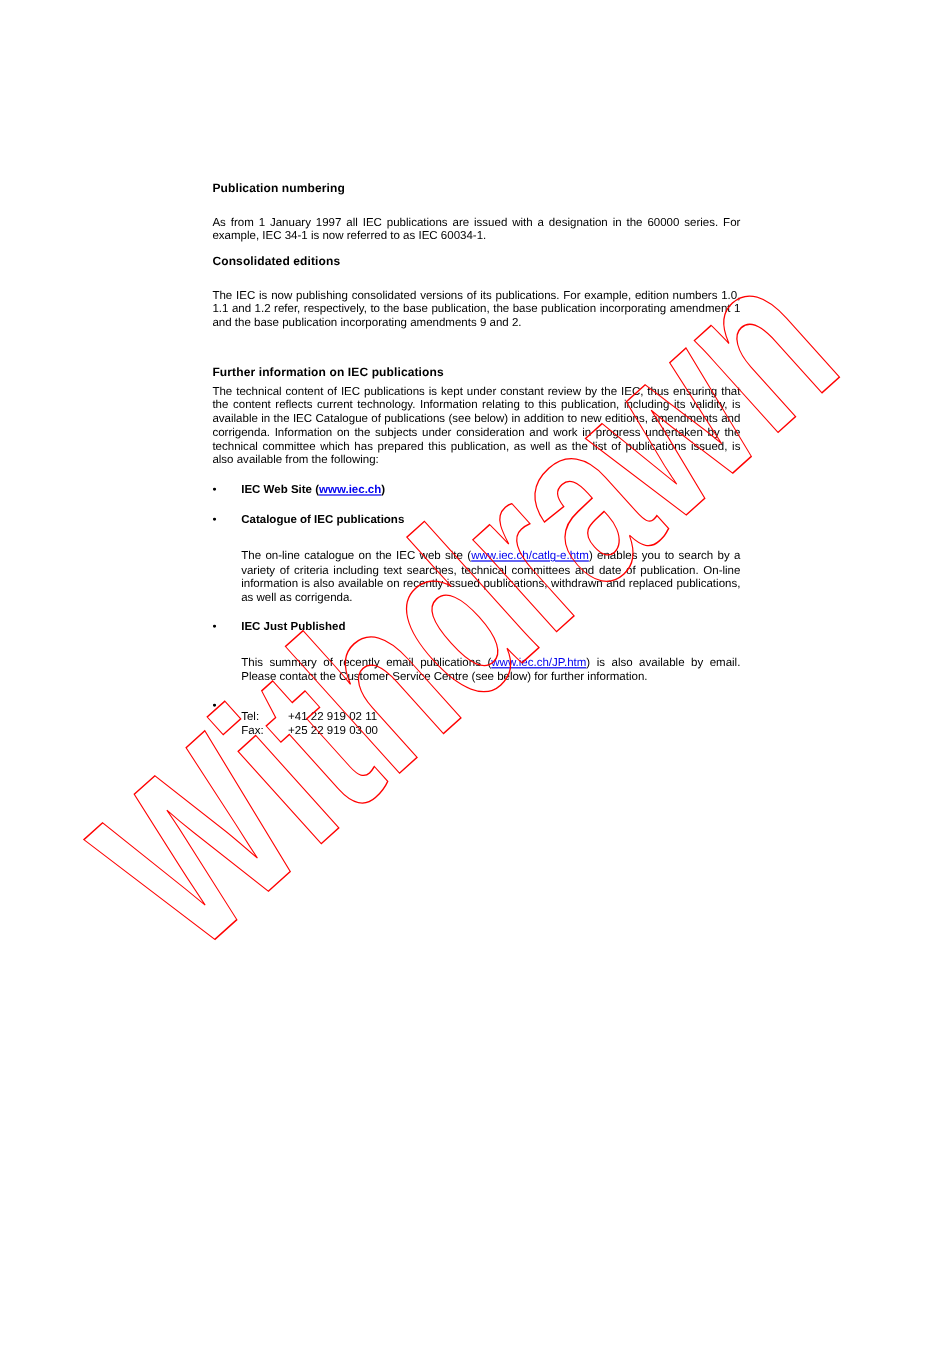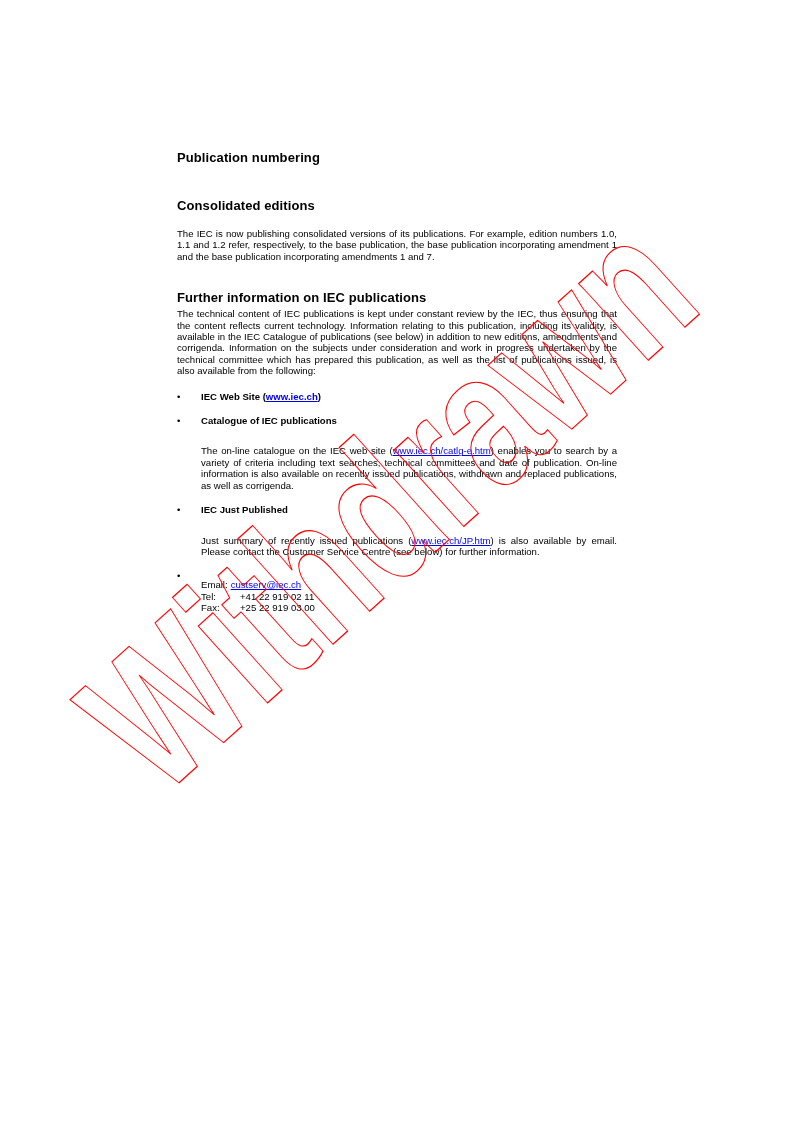--- a/index.html
+++ b/index.html
@@ -1,23 +1,23 @@
 <!DOCTYPE html>
 <html><head>
 <meta charset="utf-8">
 <style>
   html, body { margin: 0; padding: 0; background: #ffffff; }
   body { width: 793px; height: 1122px; position: relative; overflow: hidden; font-family: "Liberation Sans", sans-serif; color: #000; }
   .page { position: absolute; left: 0; top: 0; width: 793px; height: 1122px; background: #fff; }
   .content { position: absolute; left: 177px; top: 150px; width: 440px; }
-  h2 { font-size: 13px; font-weight: bold; margin: 0; line-height: 16px; letter-spacing: 0.1px; }
+  h2 { font-size: 10px; font-weight: bold; margin: 0; line-height: 16px; letter-spacing: 0.1px; }
   p { font-size: 9.6px; line-height: 11.4px; margin: 0; text-align: justify; }
   .sec1-h { margin-top: 0; }
   .sec1-p { margin-top: 14px; }
-  .sec2-h { margin-top: 32px; }
+  .sec2-h { margin-top: 8px; }
   .sec2-p { margin-top: 14px; }
   .sec3-h { margin-top: 28px; }
   .sec3-p { margin-top: 2px; }
   ul { list-style: none; margin: 0; padding: 0; }
   li { position: relative; padding-left: 24px; }
   li .bullet { position: absolute; left: 0; top: 0; font-size: 9.6px; line-height: 11.4px; }
   li .title { font-size: 9.6px; font-weight: bold; line-height: 11.4px; display: block; }
   li .body { margin-top: 19px; }
   .li1 { margin-top: 14px; }
   .li2 { margin-top: 13px; }
@@ -29,55 +29,52 @@
   .contact .lbl { width: 39px; }
   .watermark { position: absolute; left: 0; top: 0; width: 793px; height: 1122px; pointer-events: none; }
 </style>
 </head>
 <body>
 
 <div class="page">
   <div class="content">
 
     <h2 class="sec1-h">Publication numbering</h2>
+    <p class="sec1-p">As from 1 January 1997 all IEC publications are issued with a designation in the 60000 series. For example, IEC 34-1 is now referred to as IEC 60034-1.</p>
 
     <h2 class="sec2-h">Consolidated editions</h2>
-    <p class="sec2-p">The IEC is now publishing consolidated versions of its publications. For example, edition numbers 1.0, 1.1 and 1.2 refer, respectively, to the base publication, the base publication incorporating amendment 1 and the base publication incorporating amendments 1 and 7.</p>
+    <p class="sec2-p">The IEC is now publishing consolidated versions of its publications. For example, edition numbers 1.0, 1.1 and 1.2 refer, respectively, to the base publication, the base publication incorporating amendment 1 and the base publication incorporating amendments 9 and 2.</p>
 
     <h2 class="sec3-h">Further information on IEC publications</h2>
     <p class="sec3-p">The technical content of IEC publications is kept under constant review by the IEC, thus ensuring that the content reflects current technology. Information relating to this publication, including its validity, is available in the IEC Catalogue of publications (see below) in addition to new editions, amendments and corrigenda. Information on the subjects under consideration and work in progress undertaken by the technical committee which has prepared this publication, as well as the list of publications issued, is also available from the following:</p>
 
     <ul>
       <li class="li1">
         <span class="bullet">•</span>
         <span class="title"><span>IEC Web Site (</span><a href="#">www.iec.ch</a><span>)</span></span>
       </li>
 
       <li class="li2">
         <span class="bullet">•</span>
         <span class="title">Catalogue of IEC publications</span>
         <p class="body"><span>The on-line catalogue on the IEC web site (</span><a href="#">www.iec.ch/catlg-e.htm</a><span>) enables you to search by a variety of criteria including text searches, technical committees and date of publication. On-line information is also available on recently issued publications, withdrawn and replaced publications, as well as corrigenda.</span></p>
       </li>
 
       <li class="li3">
         <span class="bullet">•</span>
         <span class="title">IEC Just Published</span>
-        <p class="body"><span>Just summary of recently issued publications (</span><a href="#">www.iec.ch/JP.htm</a><span>) is also available by email. Please contact the Customer Service Centre (see below) for further information.</span></p>
+        <p class="body"><span>This summary of recently email publications (</span><a href="#">www.iec.ch/JP.htm</a><span>) is also available by email. Please contact the Customer Service Centre (see below) for further information.</span></p>
       </li>
 
       <li class="li4">
         <span class="bullet">•</span>
       </li>
     </ul>
 
     <div class="contact">
-      <div class="row">
-        <span style="margin-right:3px;">Email:</span>
-        <a href="#">custserv@iec.ch</a>
-      </div>
       <div class="row">
         <span class="lbl">Tel:</span>
         <span>+41 22 919 02 11</span>
       </div>
       <div class="row">
         <span class="lbl">Fax:</span>
         <span>+25 22 919 03 00</span>
       </div>
     </div>
 

